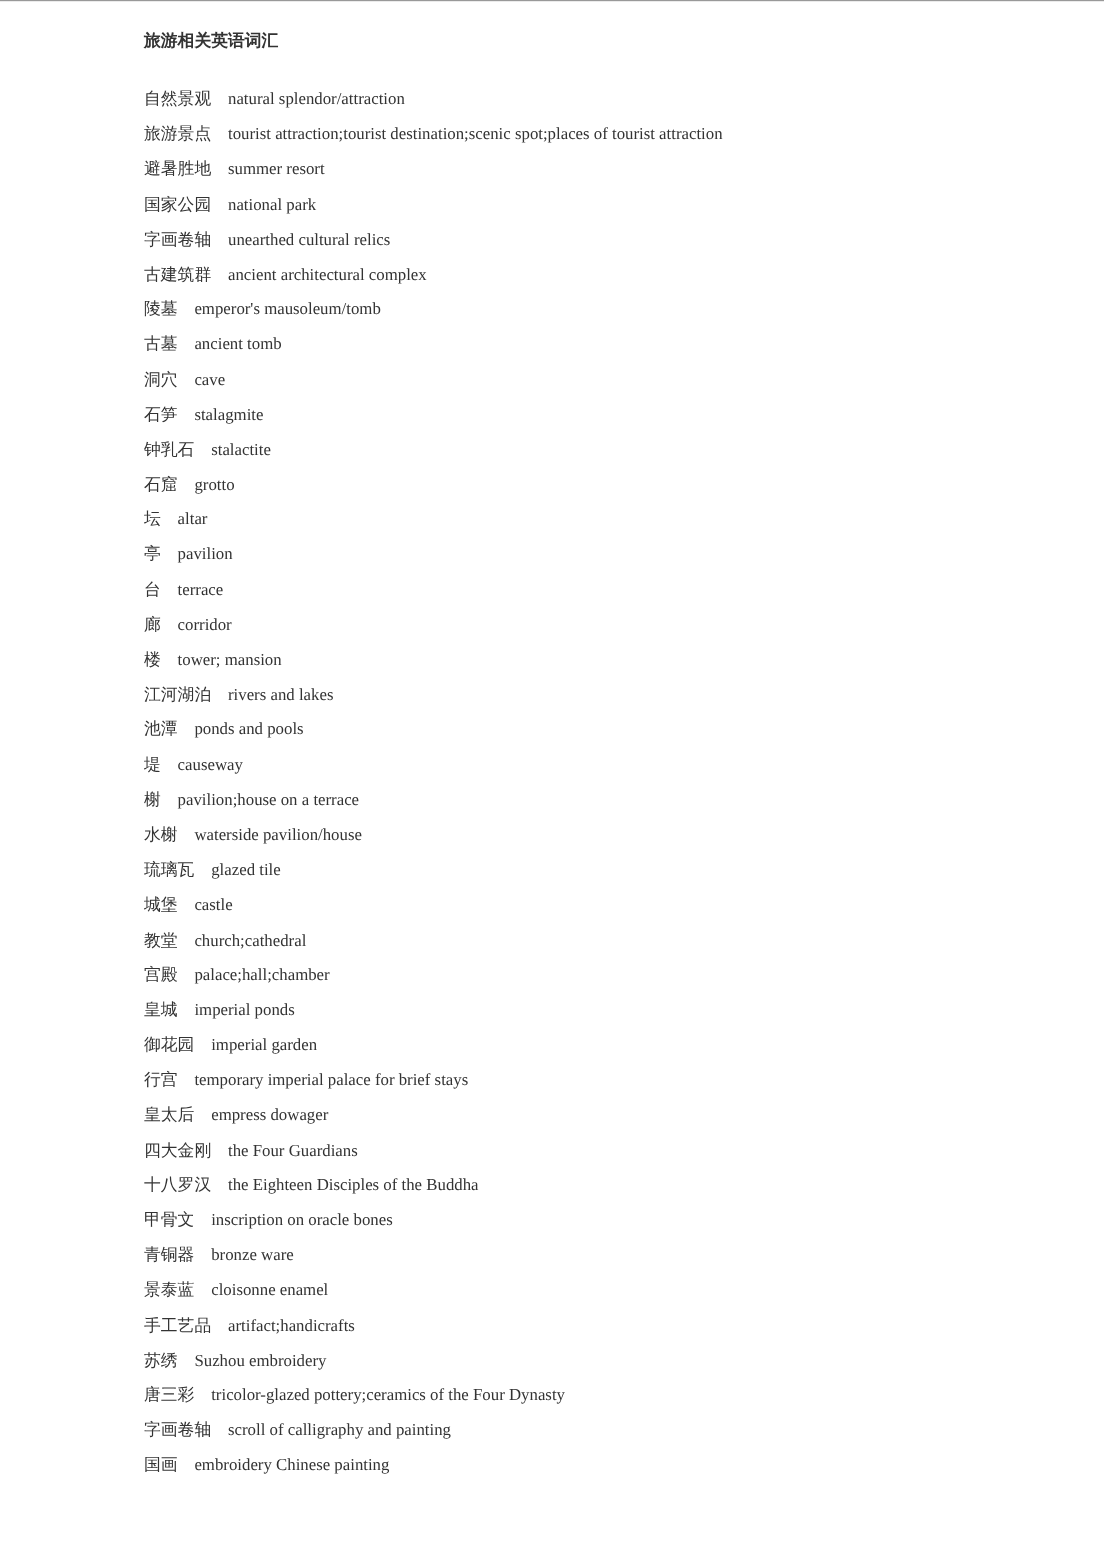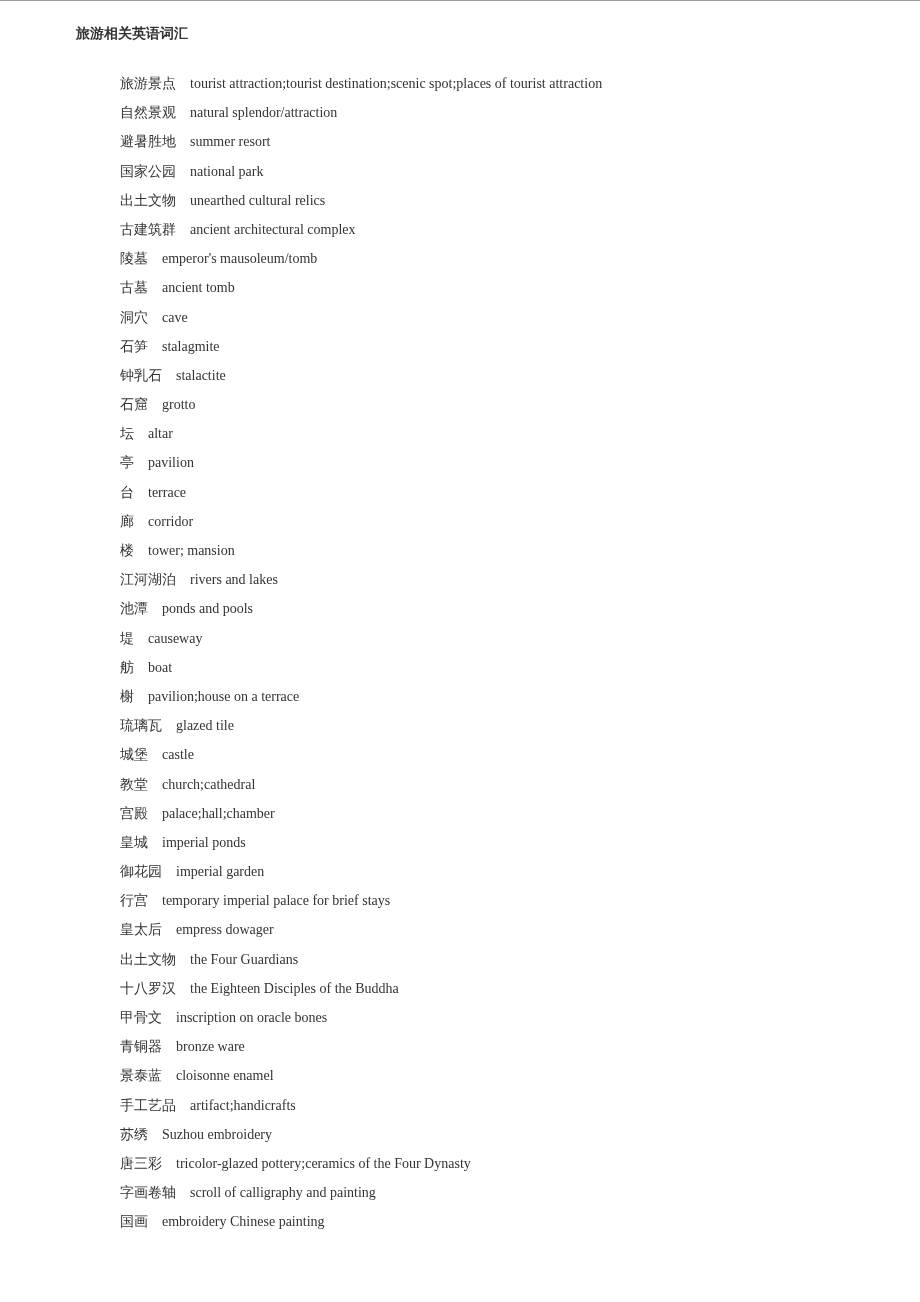--- a/index.html
+++ b/index.html
@@ -17,21 +17,21 @@
     }
     .top-line {
       width: 100%;
       height: 1px;
       background: #999999;
       margin-bottom: 24px;
     }
     .page-title {
       font-size: 14px;
       font-weight: bold;
-      margin-left: 76px;
+      margin-left: 120px;
       margin-bottom: 20px;
     }
     .vocab-list {
       margin-left: 120px;
       margin-right: 60px;
     }
     .vocab-item {
       margin-bottom: 4px;
       line-height: 1.8;
       font-size: 14px;
@@ -43,51 +43,51 @@
 </head>
 <body>
 
 <div class="top-line"></div>
 
 <div class="page-title">旅游相关英语词汇</div>
 
 <div class="vocab-list">
 
   <div class="spacer"></div>
-<div class="vocab-item">旅游景点　tourist attraction;tourist destination;scenic spot;places of tourist attraction</div>
-    <div class="vocab-item">自然景观　natural splendor/attraction</div>
+<div class="vocab-item">自然景观　natural splendor/attraction</div>
+    <div class="vocab-item">旅游景点　tourist attraction;tourist destination;scenic spot;places of tourist attraction</div>
     <div class="vocab-item">避暑胜地　summer resort</div>
     <div class="vocab-item">国家公园　national park</div>
-    <div class="vocab-item">出土文物　unearthed cultural relics</div>
+    <div class="vocab-item">字画卷轴　unearthed cultural relics</div>
     <div class="vocab-item">古建筑群　ancient architectural complex</div>
     <div class="vocab-item">陵墓　emperor's mausoleum/tomb</div>
     <div class="vocab-item">古墓　ancient tomb</div>
     <div class="vocab-item">洞穴　cave</div>
     <div class="vocab-item">石笋　stalagmite</div>
     <div class="vocab-item">钟乳石　stalactite</div>
     <div class="vocab-item">石窟　grotto</div>
     <div class="vocab-item">坛　altar</div>
     <div class="vocab-item">亭　pavilion</div>
     <div class="vocab-item">台　terrace</div>
     <div class="vocab-item">廊　corridor</div>
     <div class="vocab-item">楼　tower; mansion</div>
     <div class="vocab-item">江河湖泊　rivers and lakes</div>
     <div class="vocab-item">池潭　ponds and pools</div>
     <div class="vocab-item">堤　causeway</div>
-    <div class="vocab-item">舫　boat</div>
     <div class="vocab-item">榭　pavilion;house on a terrace</div>
+    <div class="vocab-item">水榭　waterside pavilion/house</div>
     <div class="vocab-item">琉璃瓦　glazed tile</div>
     <div class="vocab-item">城堡　castle</div>
     <div class="vocab-item">教堂　church;cathedral</div>
     <div class="vocab-item">宫殿　palace;hall;chamber</div>
     <div class="vocab-item">皇城　imperial ponds</div>
     <div class="vocab-item">御花园　imperial garden</div>
     <div class="vocab-item">行宫　temporary imperial palace for brief stays</div>
     <div class="vocab-item">皇太后　empress dowager</div>
-    <div class="vocab-item">出土文物　the Four Guardians</div>
+    <div class="vocab-item">四大金刚　the Four Guardians</div>
     <div class="vocab-item">十八罗汉　the Eighteen Disciples of the Buddha</div>
     <div class="vocab-item">甲骨文　inscription on oracle bones</div>
     <div class="vocab-item">青铜器　bronze ware</div>
     <div class="vocab-item">景泰蓝　cloisonne enamel</div>
     <div class="vocab-item">手工艺品　artifact;handicrafts</div>
     <div class="vocab-item">苏绣　Suzhou embroidery</div>
     <div class="vocab-item">唐三彩　tricolor-glazed pottery;ceramics of the Four Dynasty</div>
     <div class="vocab-item">字画卷轴　scroll of calligraphy and painting</div>
     <div class="vocab-item">国画　embroidery Chinese painting</div>
   </div>

